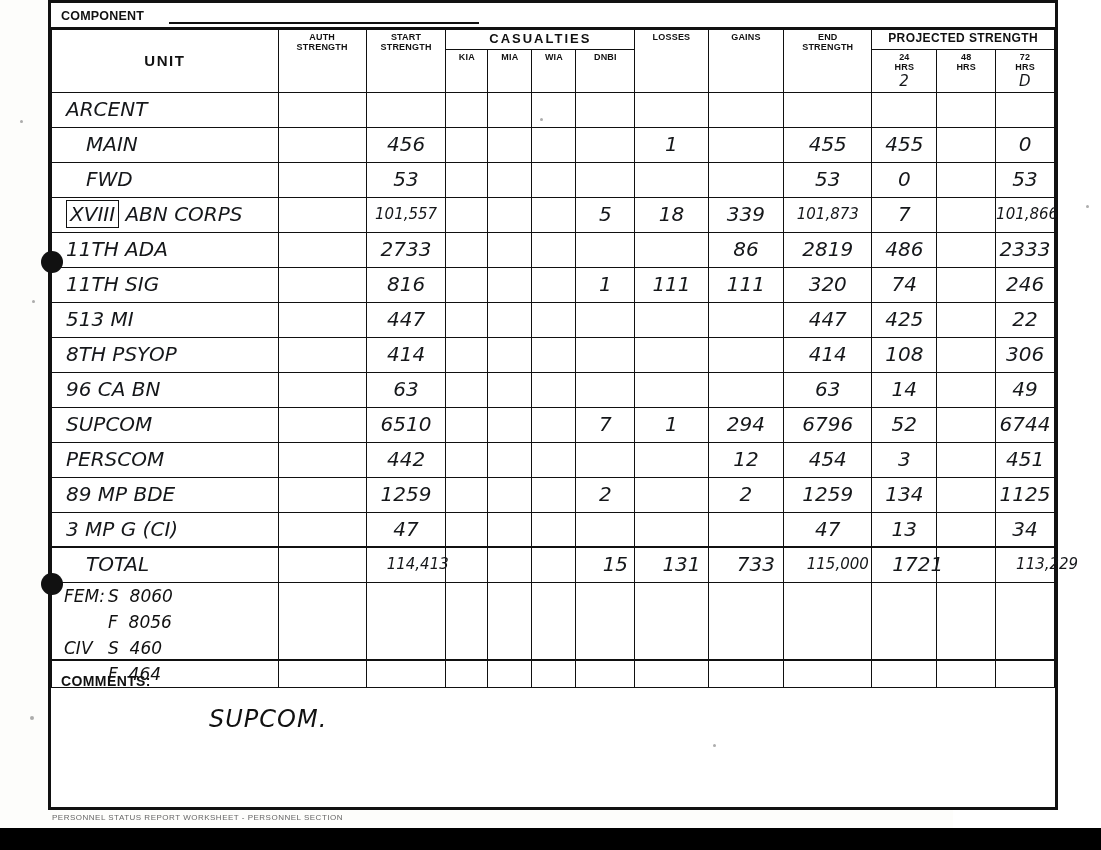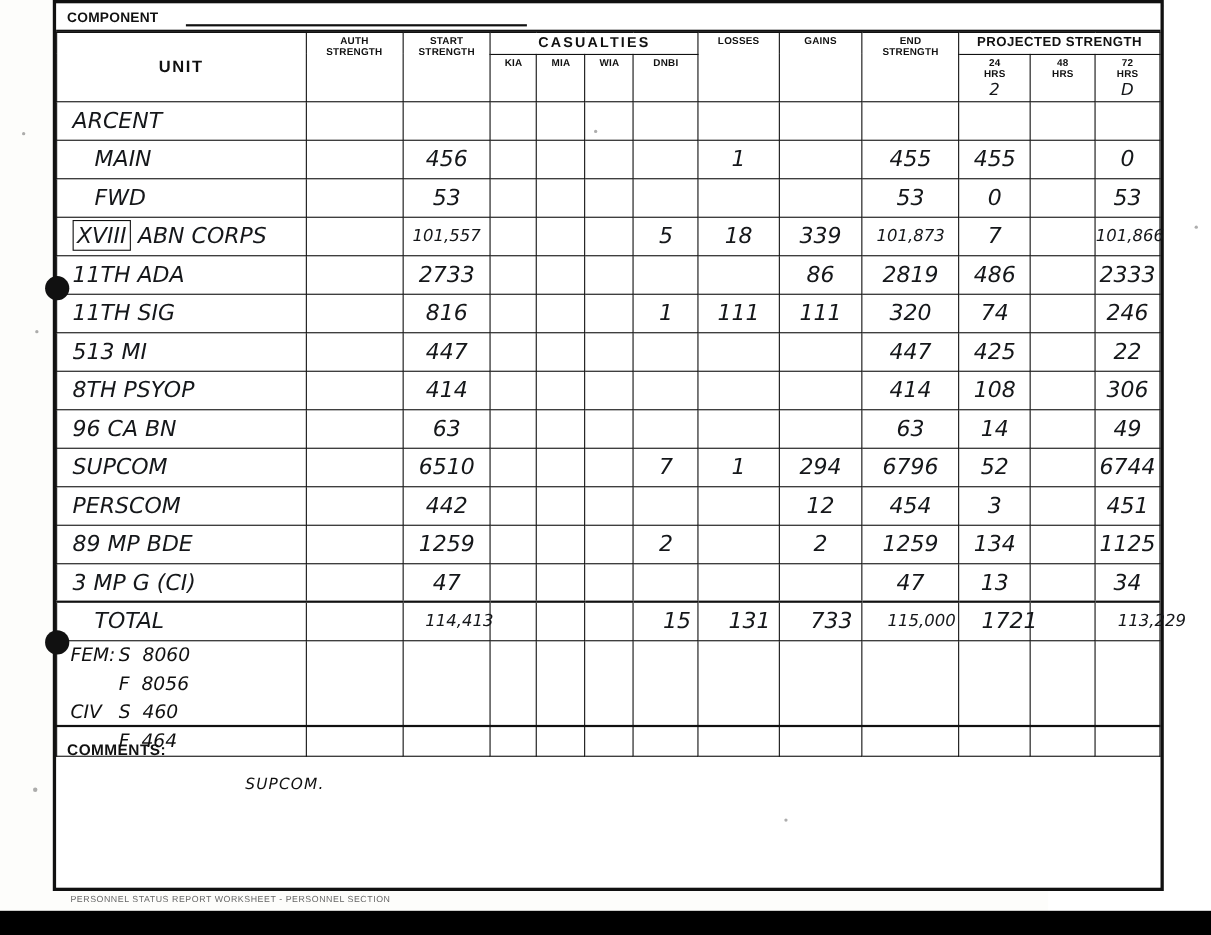--- a/index.html
+++ b/index.html
@@ -108,31 +108,30 @@
   }
   #comments .hdr{
     position:absolute;left:10px;top:12px;font-size:14px;font-weight:bold;letter-spacing:.4px;
   }
   #comments .ctext{
     position:absolute;left:140px;top:10px;width:850px;
     font-family:"DejaVu Sans", sans-serif;font-style:italic;font-size:18px;
     letter-spacing:1px;line-height:34px;
   }
   #comments .ctext2{
-    position:absolute;left:172px;top:44px;
-    font-family:"DejaVu Sans", sans-serif;font-style:italic;font-size:14px;letter-spacing:1px;
+    position:absolute;left:158px;top:44px;
+    font-family:"DejaVu Sans", sans-serif;font-style:italic;font-size:24px;letter-spacing:1px;
   }
   
   #blackbar{
     position:absolute;left:0;bottom:0;width:1101px;height:22px;background:#000;
   }
   #footnote{
     position:absolute;left:52px;bottom:28px;font-size:8px;color:#666;letter-spacing:.5px;
     font-family:"Liberation Sans", sans-serif;
-    margin-left:12px;
   }
   .speck{position:absolute;background:#6a6a6a;border-radius:50%;opacity:.55;}
 </style>
 </head>
 <body>
 
 <div id="page">
 
   <div id="topstrip">
     <span class="lbl" style="left:8px;top:1px;">PERSONNEL STATUS REPORT NO.</span>

